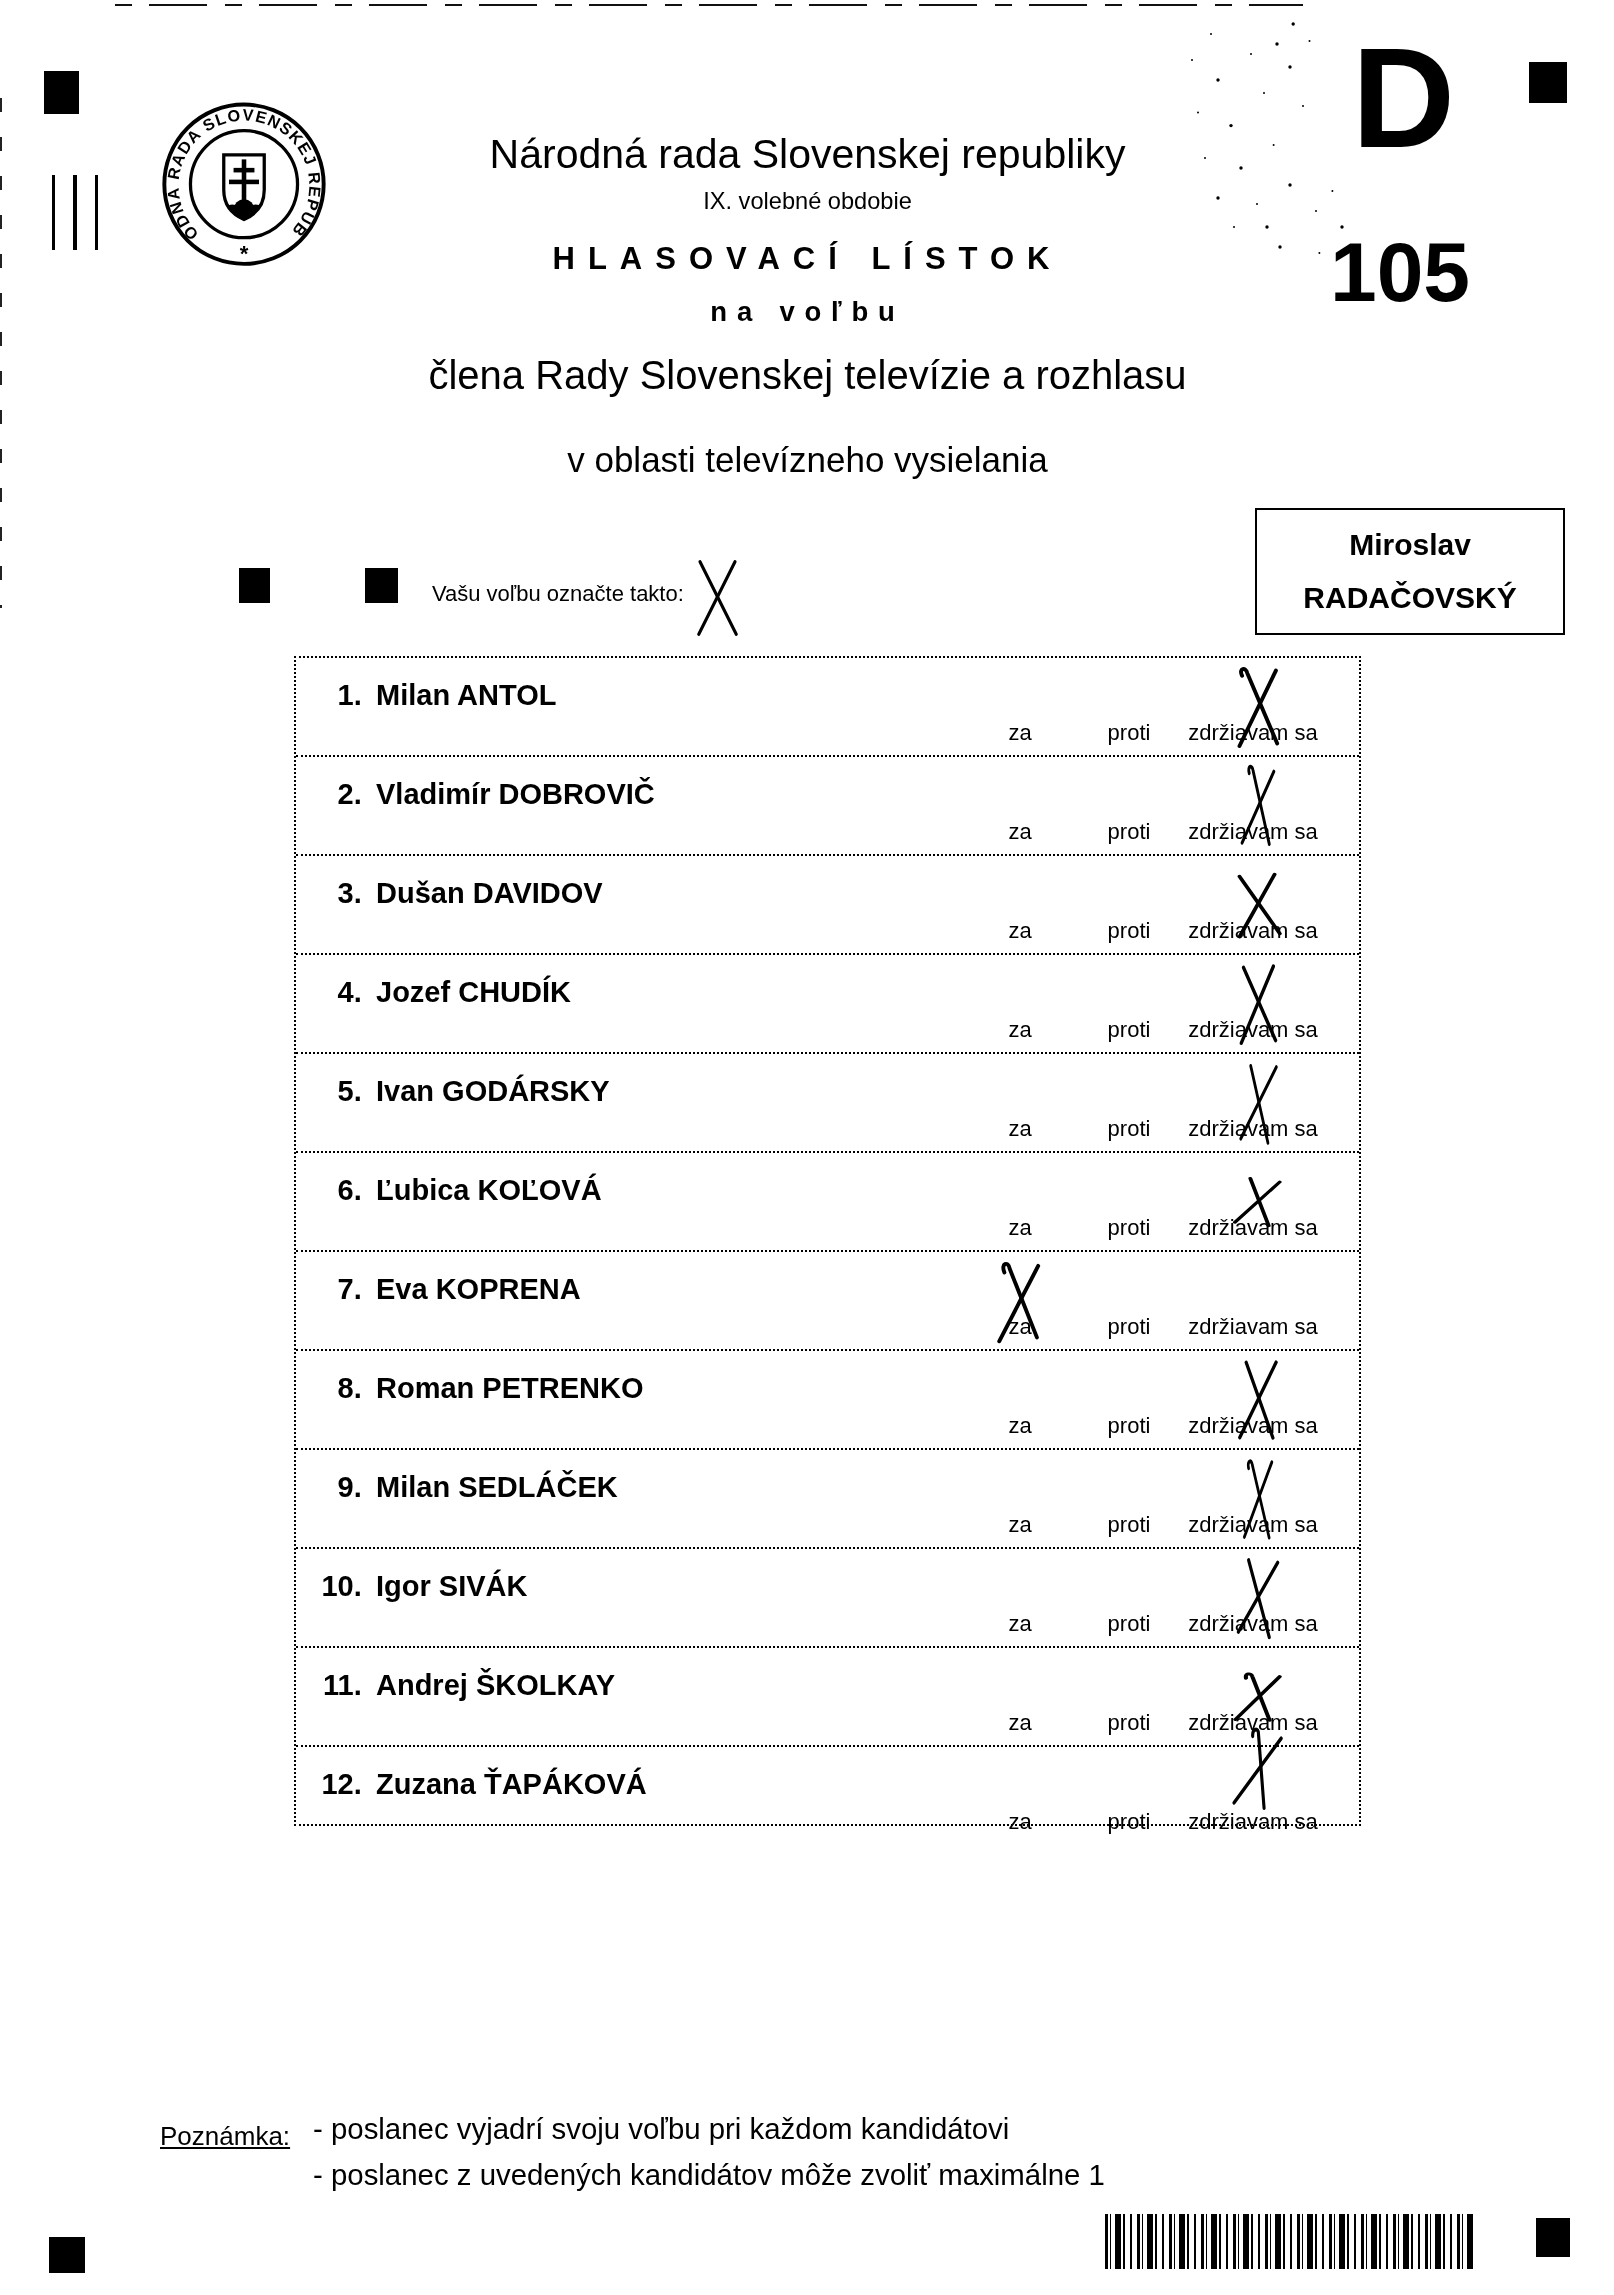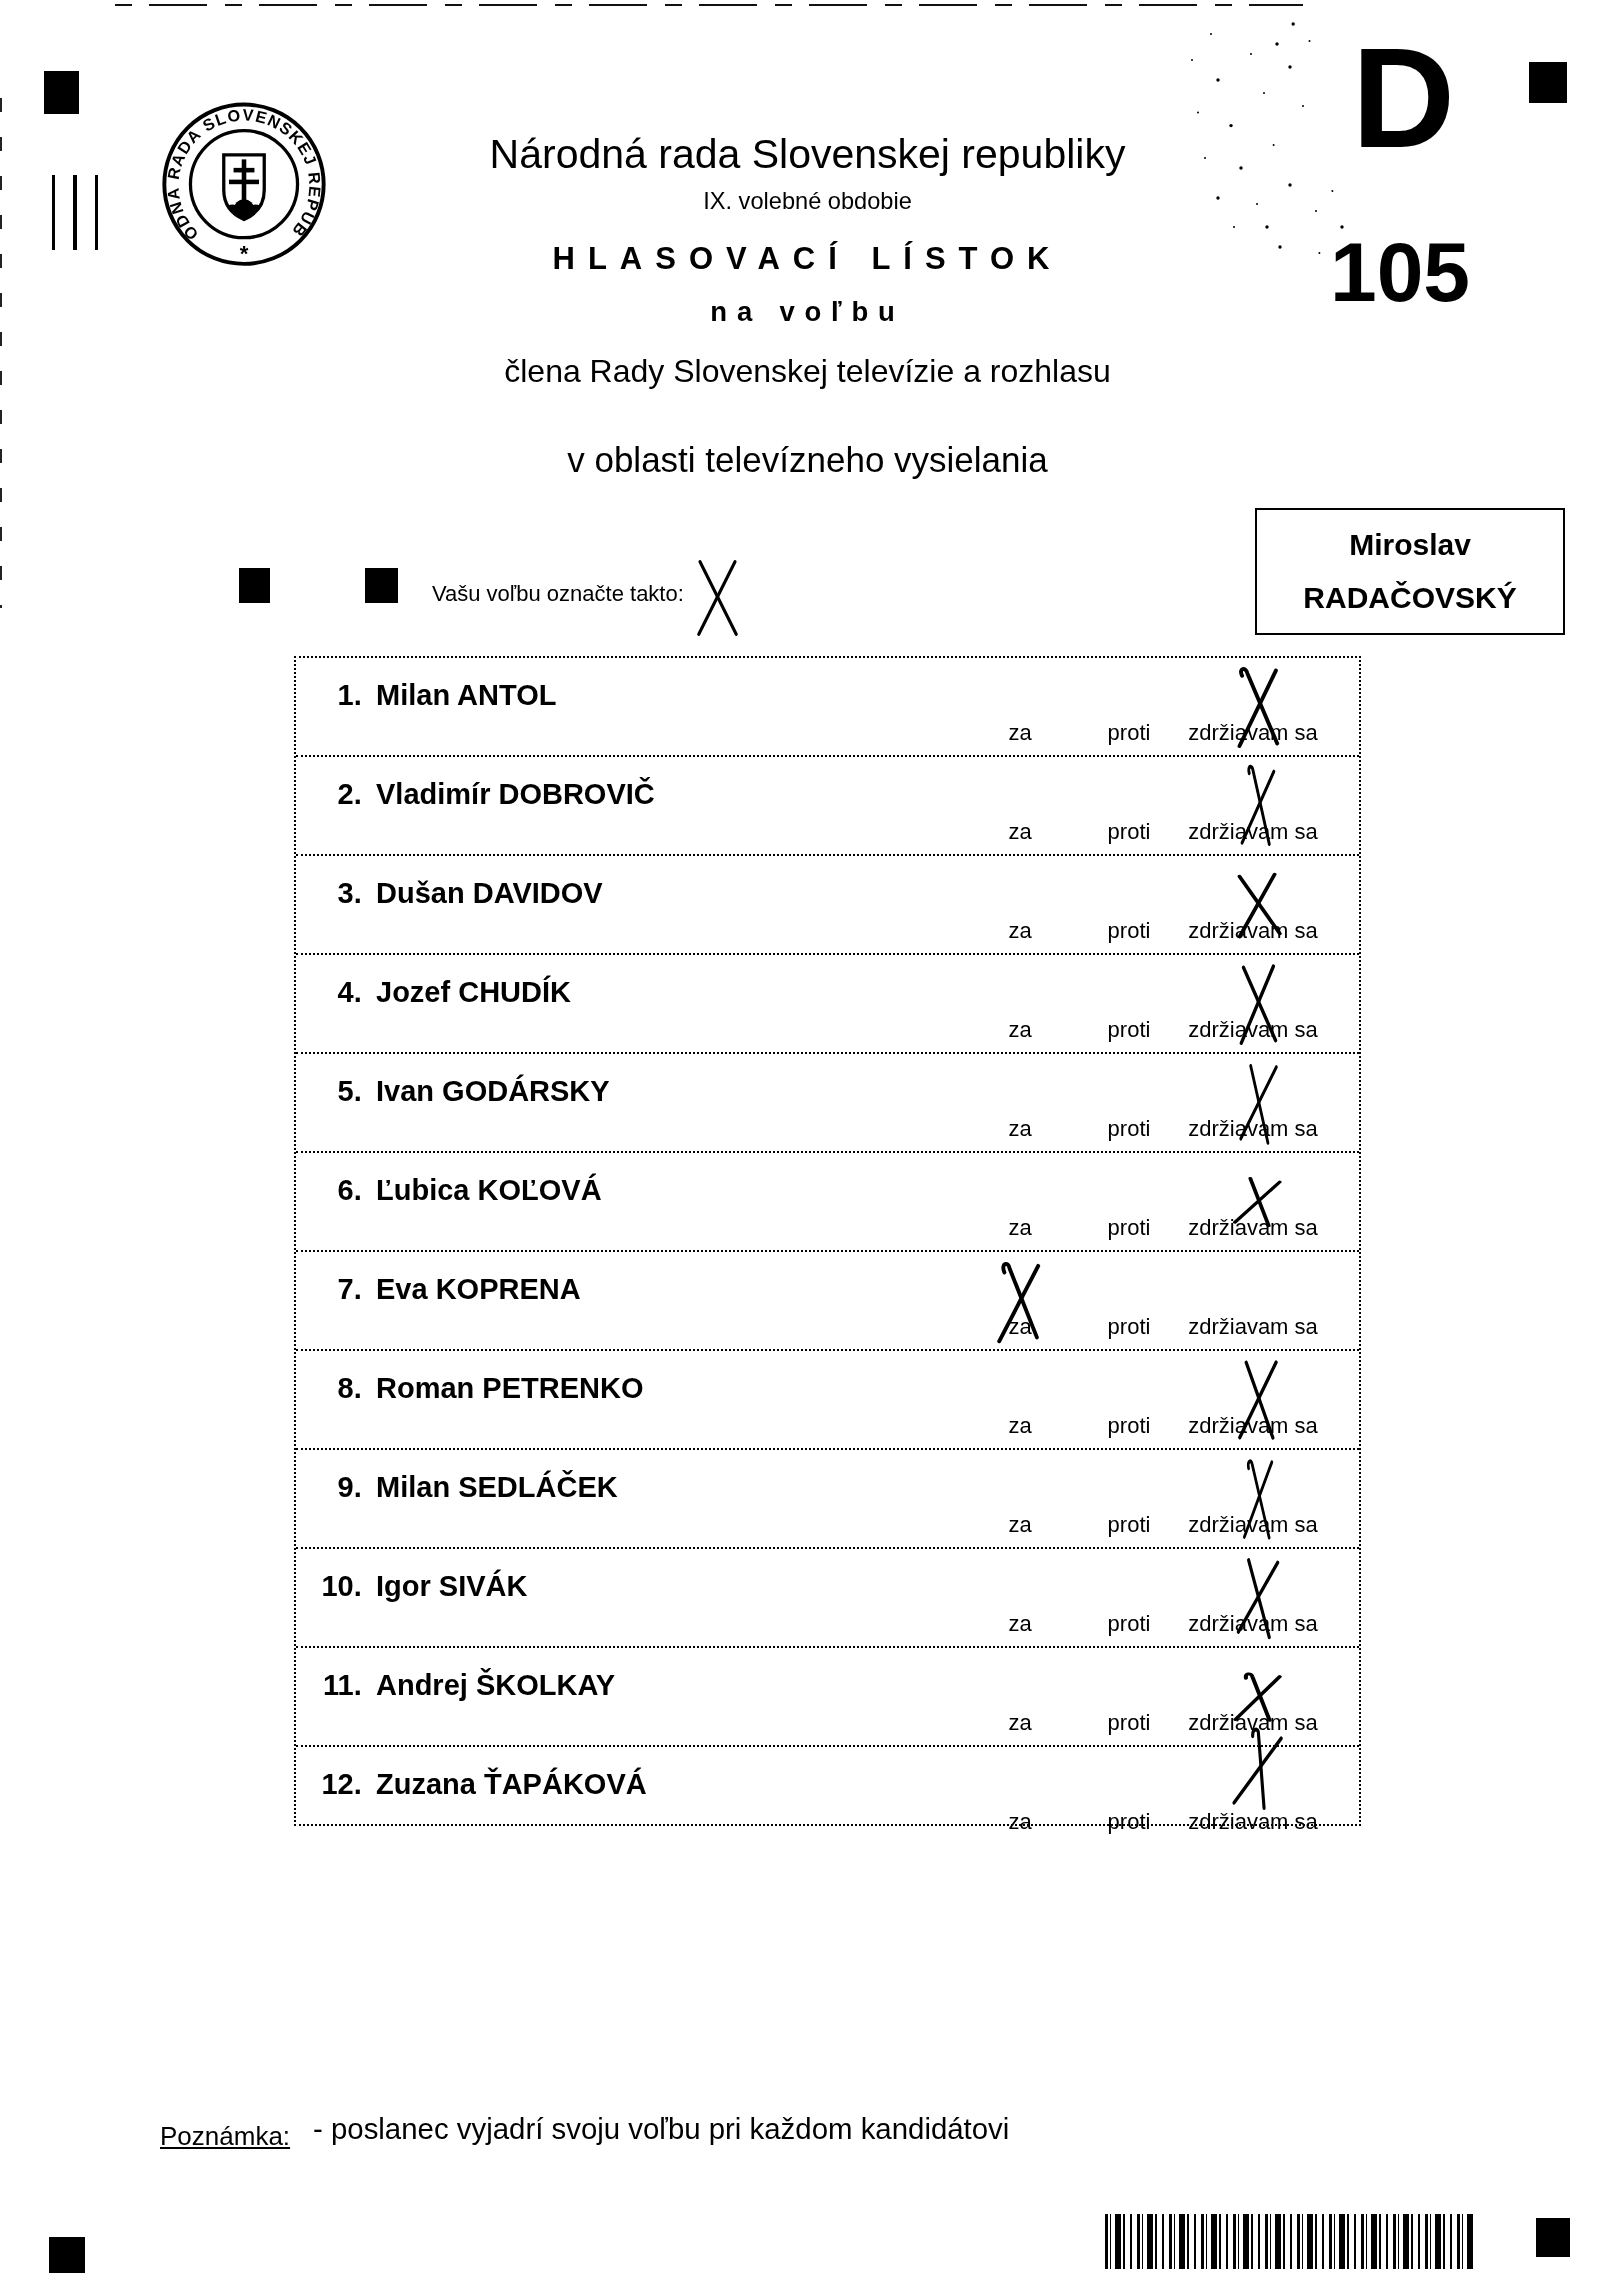--- a/index.html
+++ b/index.html
@@ -16,21 +16,21 @@
   .reg.tr{left:1529px;top:62px;width:38px;height:41px;}
   .reg.bl{left:49px;top:2237px;width:36px;height:36px;}
   .reg.br{left:1536px;top:2218px;width:34px;height:39px;}
   .cal-bars{left:52px;top:175px;width:46px;height:75px;display:flex;justify-content:space-between;}
   .cal-bars i{display:block;width:3.3px;height:75px;background:#000;}
   
   .org{left:153px;top:131px;width:1309px;text-align:center;font-size:41px;letter-spacing:0;}
   .term{left:153px;top:188px;width:1309px;text-align:center;font-size:23.6px;}
   .title{left:153px;top:241px;width:1309px;text-align:center;font-size:31px;font-weight:700;letter-spacing:13px;}
   .subtitle{left:153px;top:296px;width:1309px;text-align:center;font-size:27.5px;letter-spacing:9.8px;font-weight:bold;}
-  .electionof{left:153px;top:353px;width:1309px;text-align:center;font-size:32px;}
+  .electionof{left:153px;top:353px;width:1309px;text-align:center;font-size:40px;}
   .domainline{left:153px;top:440px;width:1309px;text-align:center;font-size:35px;}
   .hlasujem{left:153px;top:521px;width:1309px;text-align:center;font-size:30px;font-weight:700;letter-spacing:11px;}
   
   .dletter{left:1328px;top:26px;width:151px;text-align:center;font-size:143px;font-weight:700;line-height:1;}
   .dnumber{left:1305px;top:230px;width:190px;text-align:center;font-size:84px;font-weight:700;line-height:1;}
   .speckle{left:1302px;top:105px;width:2px;height:2px;background:#000;border-radius:50%;
     box-shadow:-85px -26px 0 0.7px #000,-52px -52px 0 #000,-26px -62px 0 0.7px #000,6.5px -65px 0 #000,
     -105px 6.5px 0 #000,-72px 19.6px 0 0.7px #000,-39px -13px 0 #000,-13px -39px 0 0.7px #000,
     -98px 52px 0 #000,-62px 62px 0 0.7px #000,-29.4px 39px 0 #000,-85px 92px 0 0.7px #000,
     -46px 98px 0 #000,-13px 79px 0 0.7px #000,13px 105px 0 #000,-111px -46px 0 #000,
@@ -289,17 +289,18 @@
       <span class="vote-mark mark-zdrziavam"><svg viewBox="0 0 80 128">
             <path d="M16,18 C12,6 24,2 26,12 L64,120" fill="none" stroke="#000" stroke-width="6" stroke-linecap="round"></path>
             <line x1="70" y1="8" x2="6" y2="126" stroke="#000" stroke-width="6" stroke-linecap="round"></line>
           </svg></span>
     </div>
 
   </div>
 
   <div class="abs note-label">Poznámka:</div>
   <div class="abs note-line1">- poslanec vyjadrí svoju voľbu pri každom kandidátovi</div>
+  <div class="abs note-line2">- poslanec z uvedených kandidátov môže zvoliť maximálne 1</div>
 
   <div class="abs barcode"></div>
 
 </div>
 
 
 </body></html>

